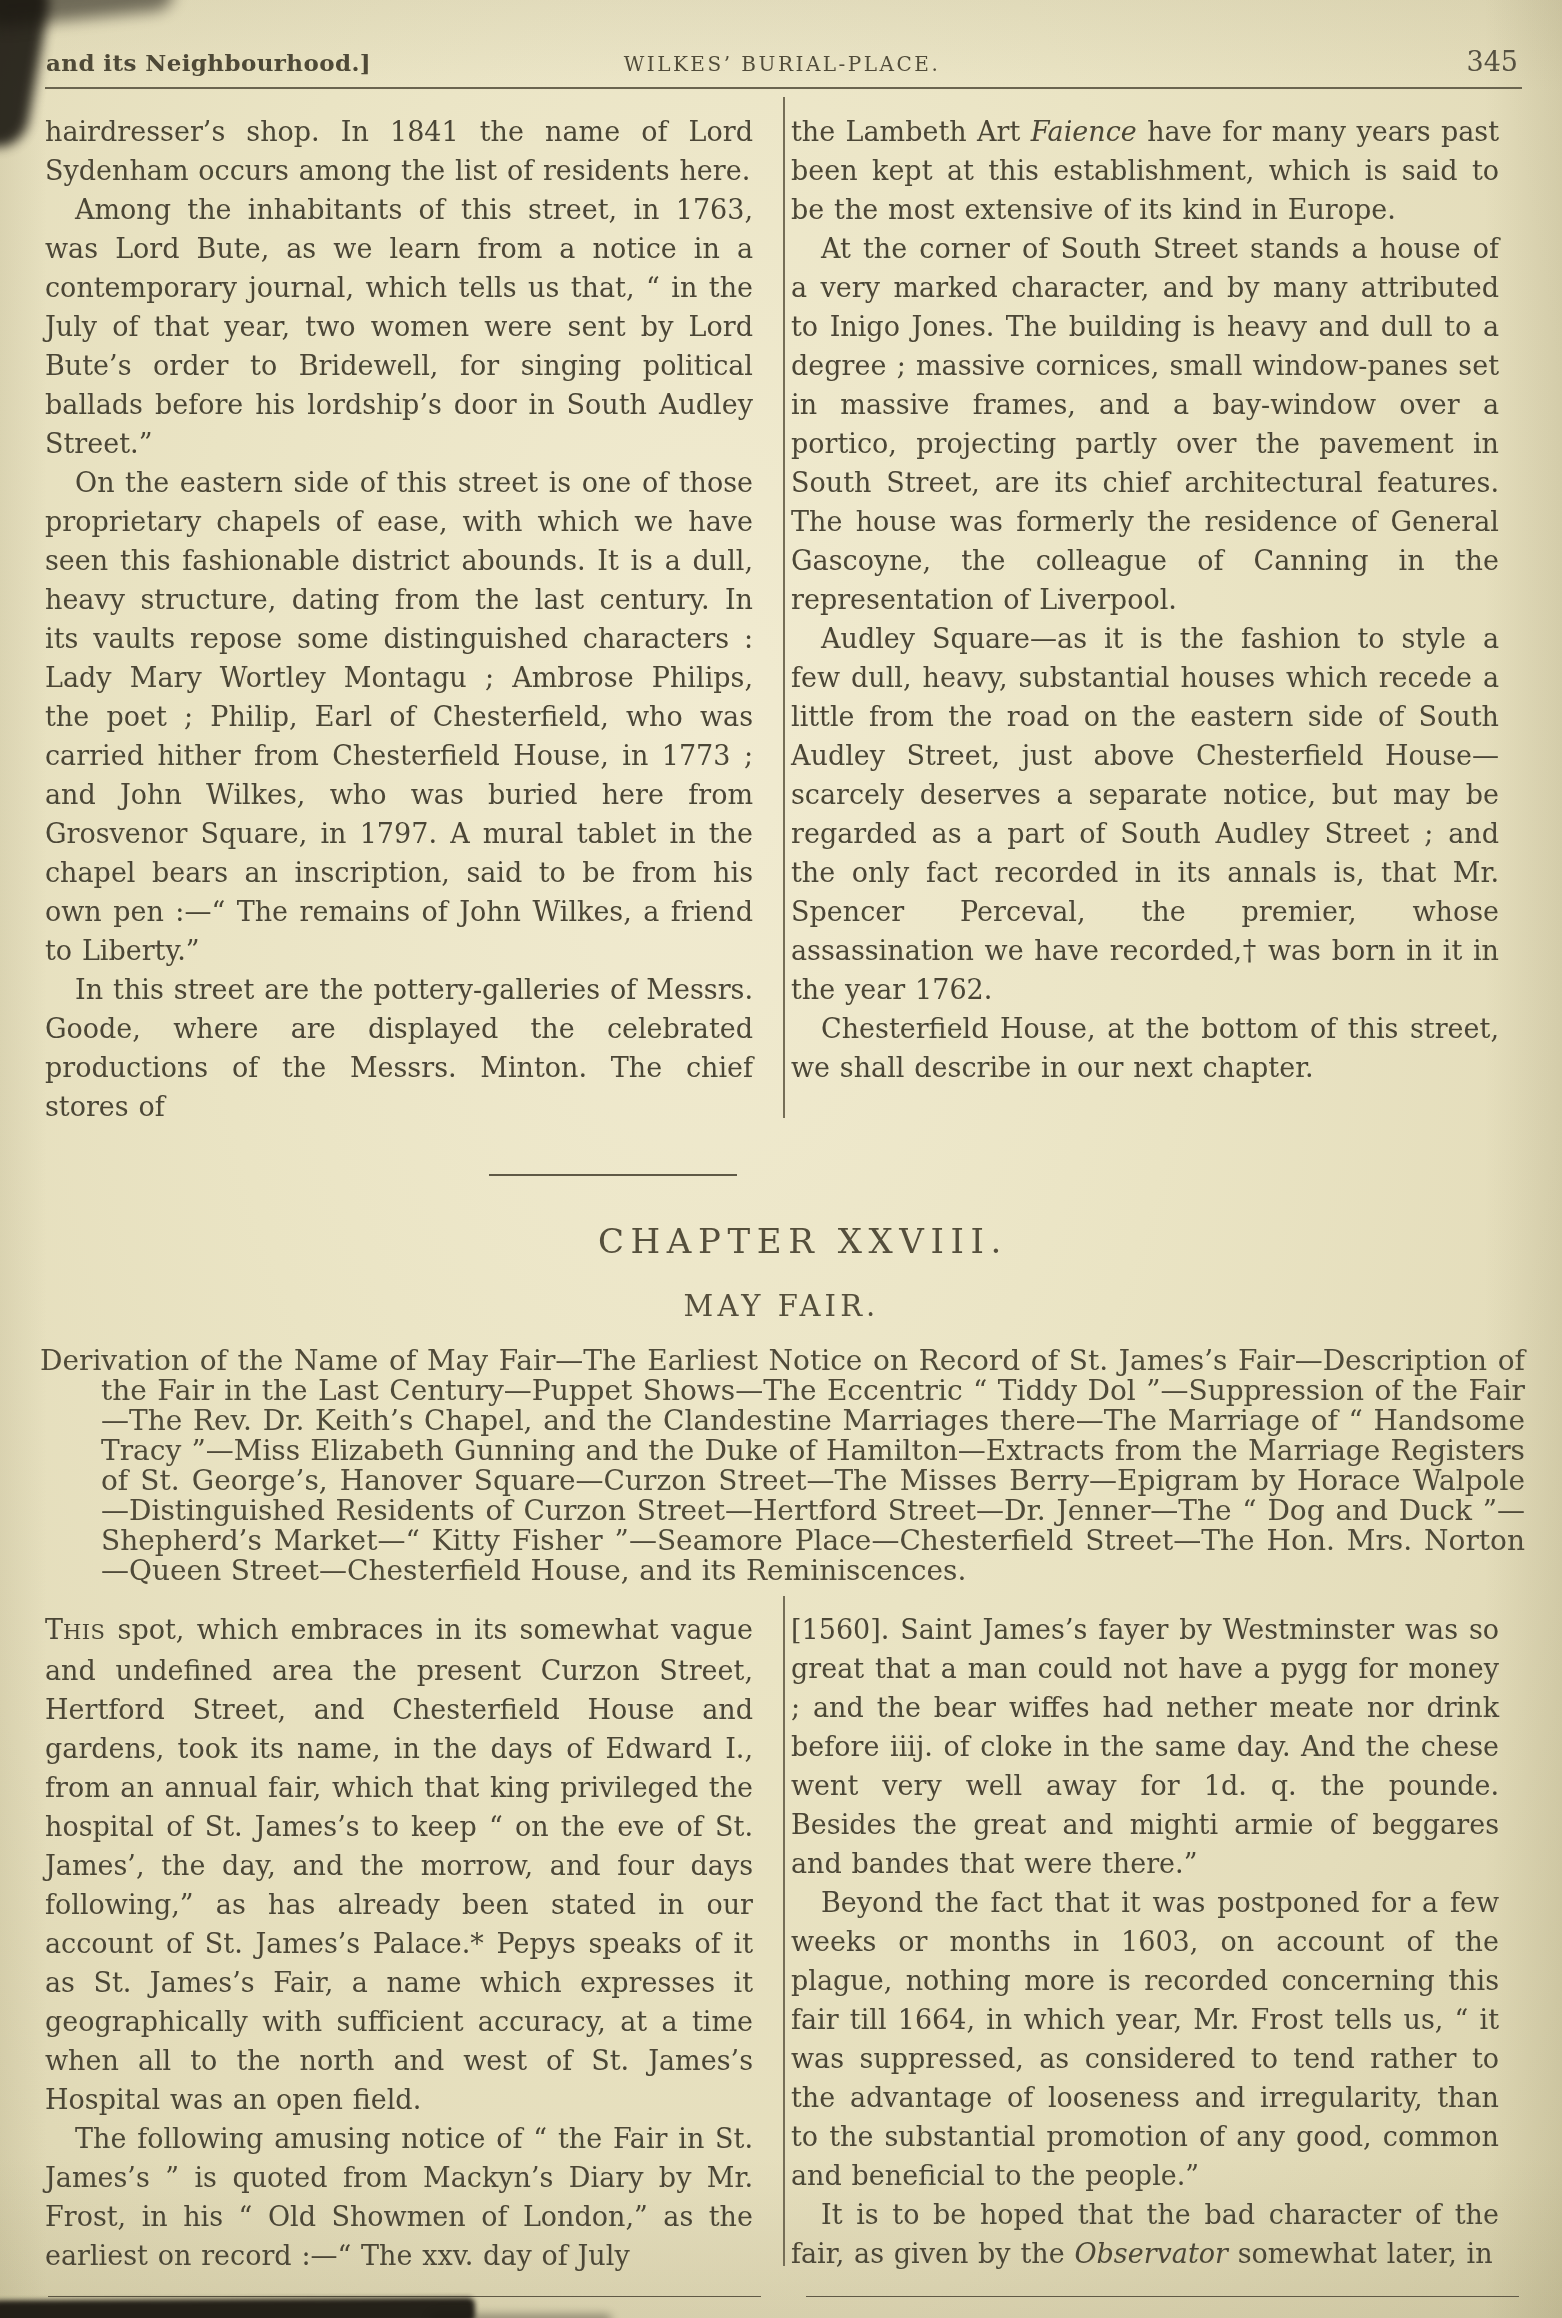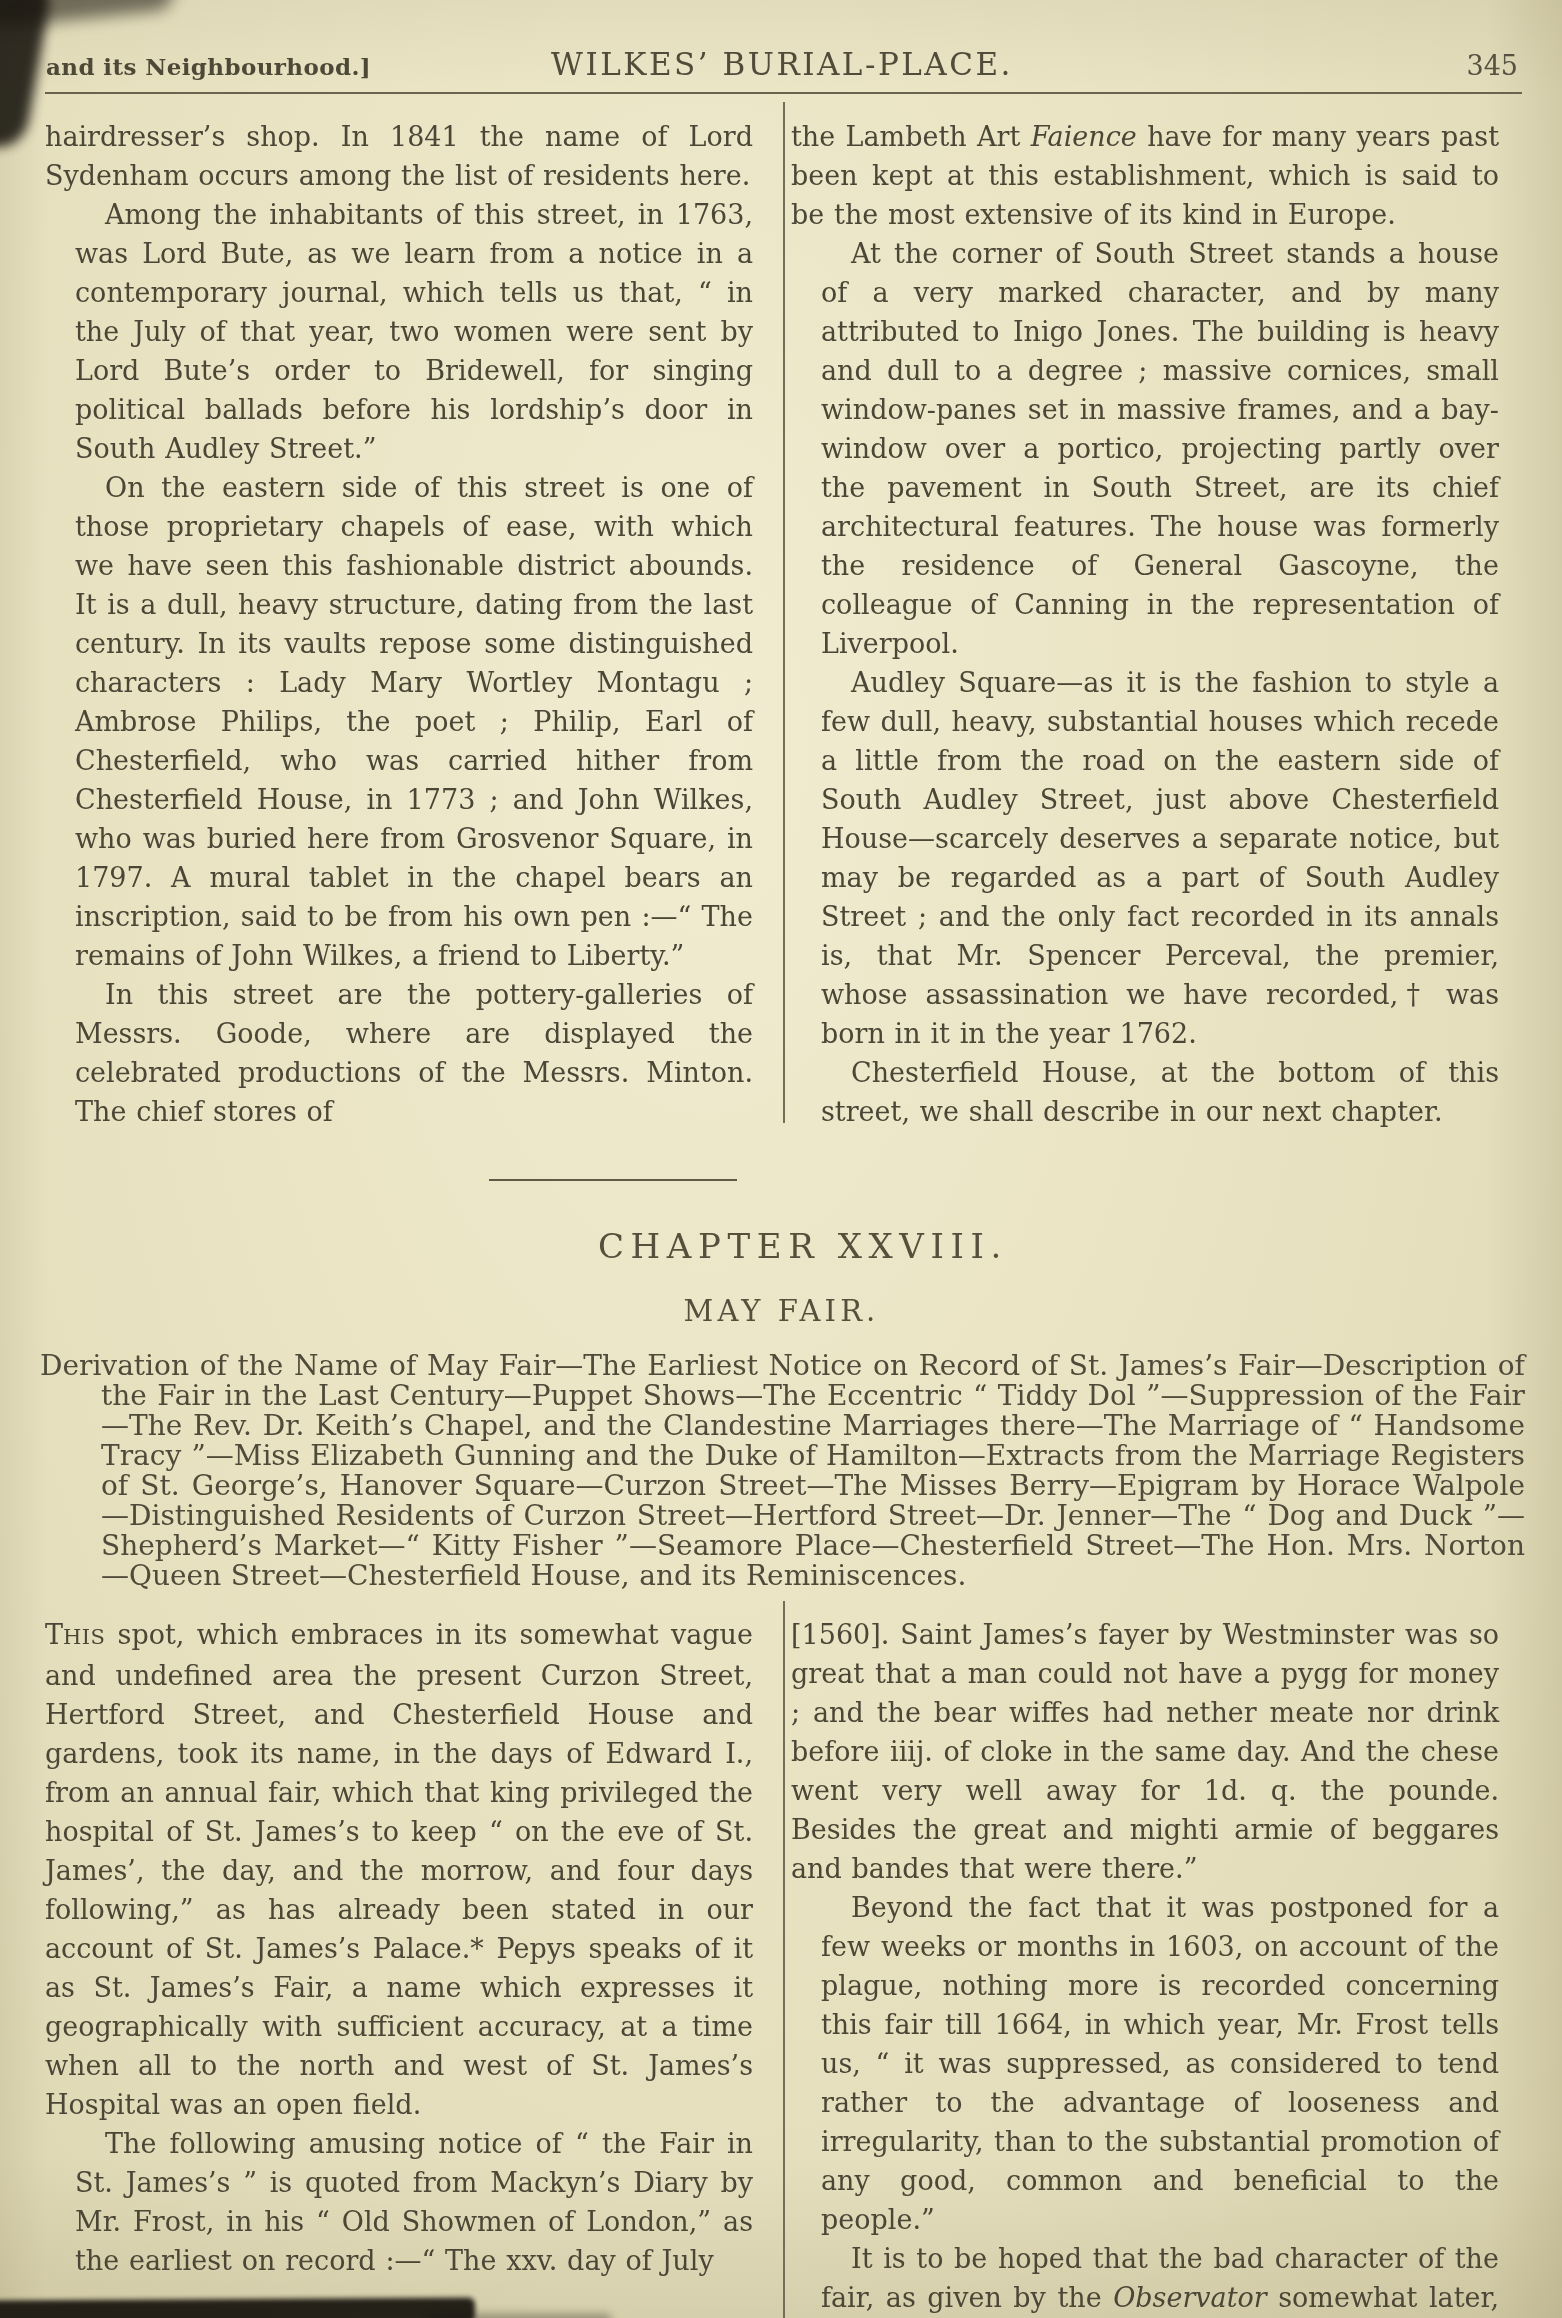--- a/index.html
+++ b/index.html
@@ -18,30 +18,30 @@
   }
   
   .art{position:absolute;background:#17140e;}
   .art-tl-v{top:-30px;left:-25px;width:64px;height:178px;transform:rotate(10deg);border-radius:33px;filter:blur(5.8px);opacity:.88;}
   .art-tl-h{top:-21.5px;left:-16.5px;width:190px;height:40px;transform:rotate(-6deg);border-radius:25px;filter:blur(7.4px);opacity:.55;}
   .art-bottom{bottom:-5px;left:-8.3px;width:483px;height:25px;transform:rotate(-.35deg);border-radius:6.6px;filter:blur(2.5px);opacity:.93;}
   .art-bottom2{bottom:-8.3px;left:430px;width:182px;height:13.2px;border-radius:6.6px;filter:blur(5px);opacity:.35;}
 
   .pagehead{display:flex;align-items:baseline;padding:46px 45px 0 46px;gap:44px;}
   .ph-left{width:29%;font-size:23px;font-weight:bold;letter-spacing:0.4px;color:#4e4937;}
-  .ph-center{flex:1;text-align:center;font-size:31px;letter-spacing:2.5px;color:#514c3a;}
+  .ph-center{flex:1;text-align:center;font-size:20px;letter-spacing:2.5px;color:#514c3a;}
   .ph-right{width:29%;text-align:right;font-size:27px;color:#565141;}
   .head-rule{margin:10px 41px 0 45px;border-top:2.5px solid #6a644f;}
 
   .columns{position:relative;display:flex;gap:38px;padding:23px 64px 0 45px;
     text-align:justify;font-size:27px;line-height:39px;word-spacing:1.2px;}
   .columns::before{content:"";position:absolute;left:calc(50% + 1.7px);top:8.3px;bottom:8.3px;width:1.7px;background:#756e57;}
   .col{flex:1;min-width:0;}
   .para{margin:0;}
-  .para.ind{text-indent:30px;margin-left:30px;}
+  .para.ind{text-indent:30px;}
   .it{font-style:italic;}
   .sc{font-size:.78em;letter-spacing:0.4px;}
 
   .section-rule{width:248px;border-top:2.5px solid #5f5946;margin:48px 0 0 489px;}
 
   .chapter-head{text-align:center;margin-top:45px;}
   .chapter-title{margin:0;font-weight:normal;font-size:34px;letter-spacing:6.6px;color:#554f3c;padding-left:43px;}
   .chapter-sub{margin:28px 8px 0;font-weight:normal;font-size:29px;letter-spacing:4.1px;color:#554f3c;}
   .epigraph{margin-top:25px;font-size:22px;letter-spacing:0.8px;color:#4e4938;}
   .summary{margin:23px 38px 2px 40px;font-size:28px;line-height:30px;text-align:justify;

